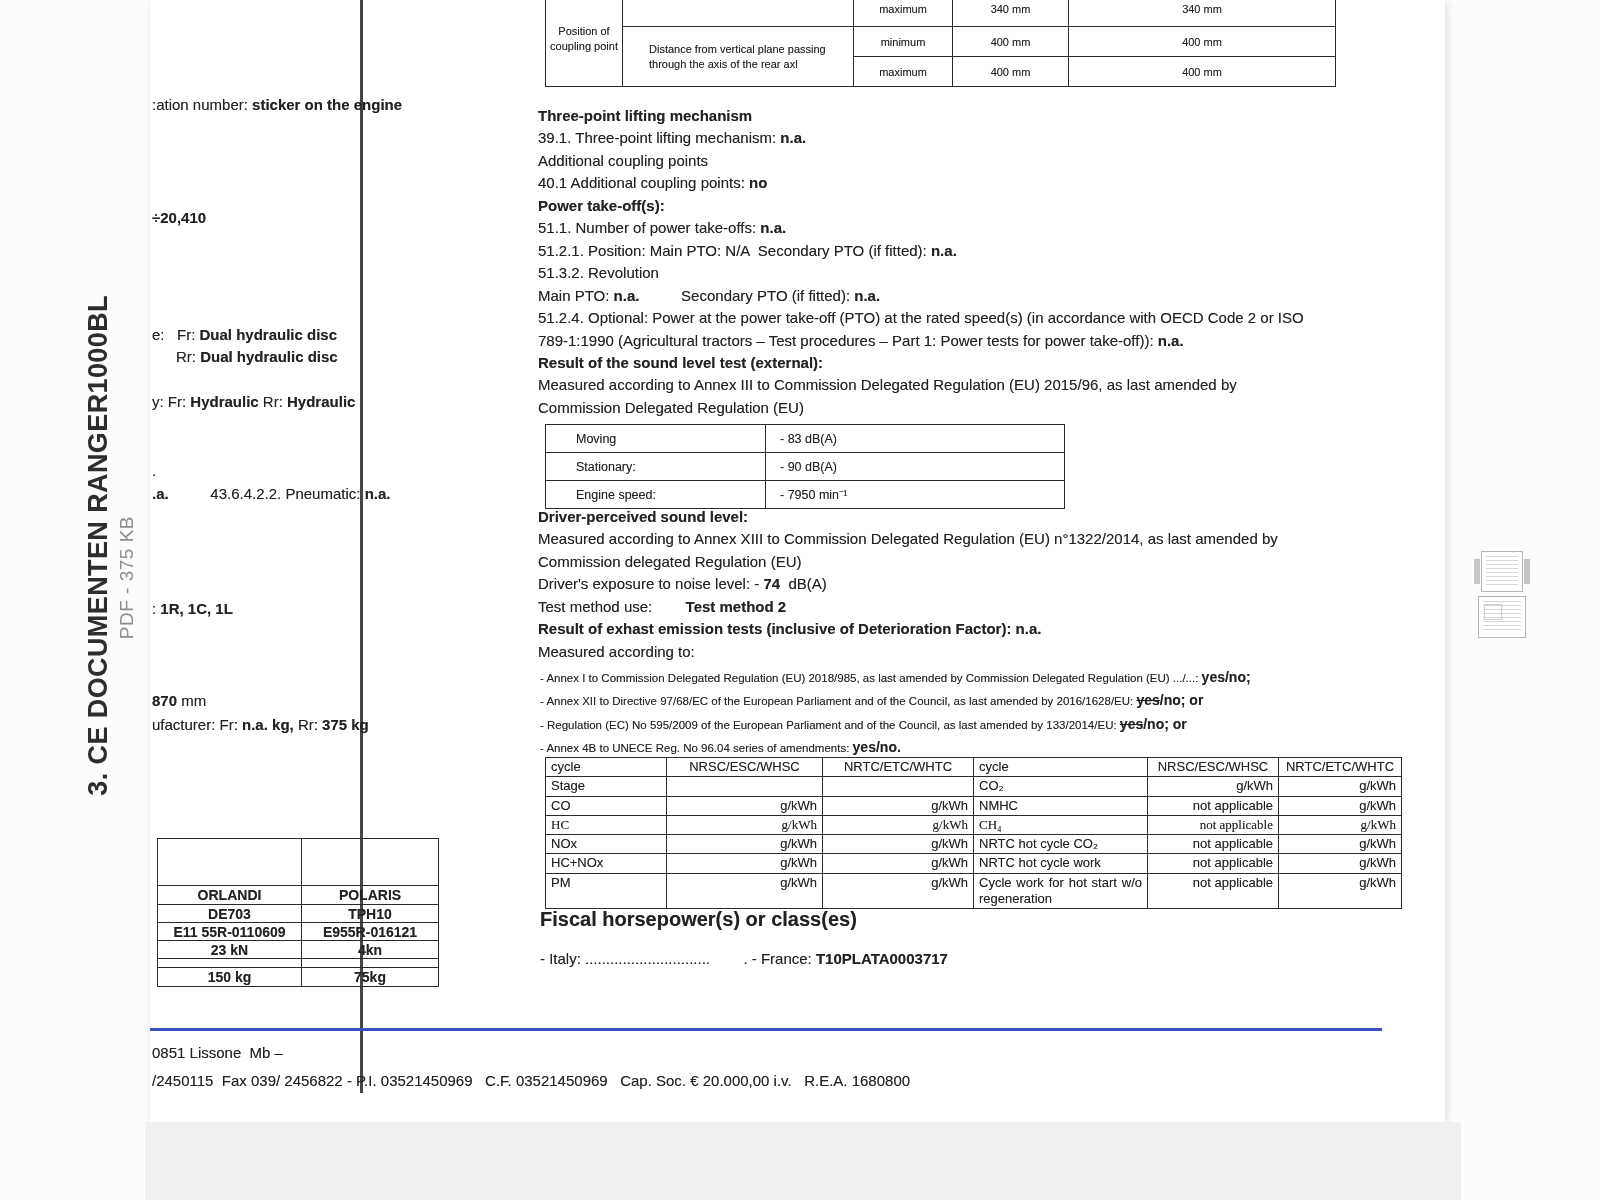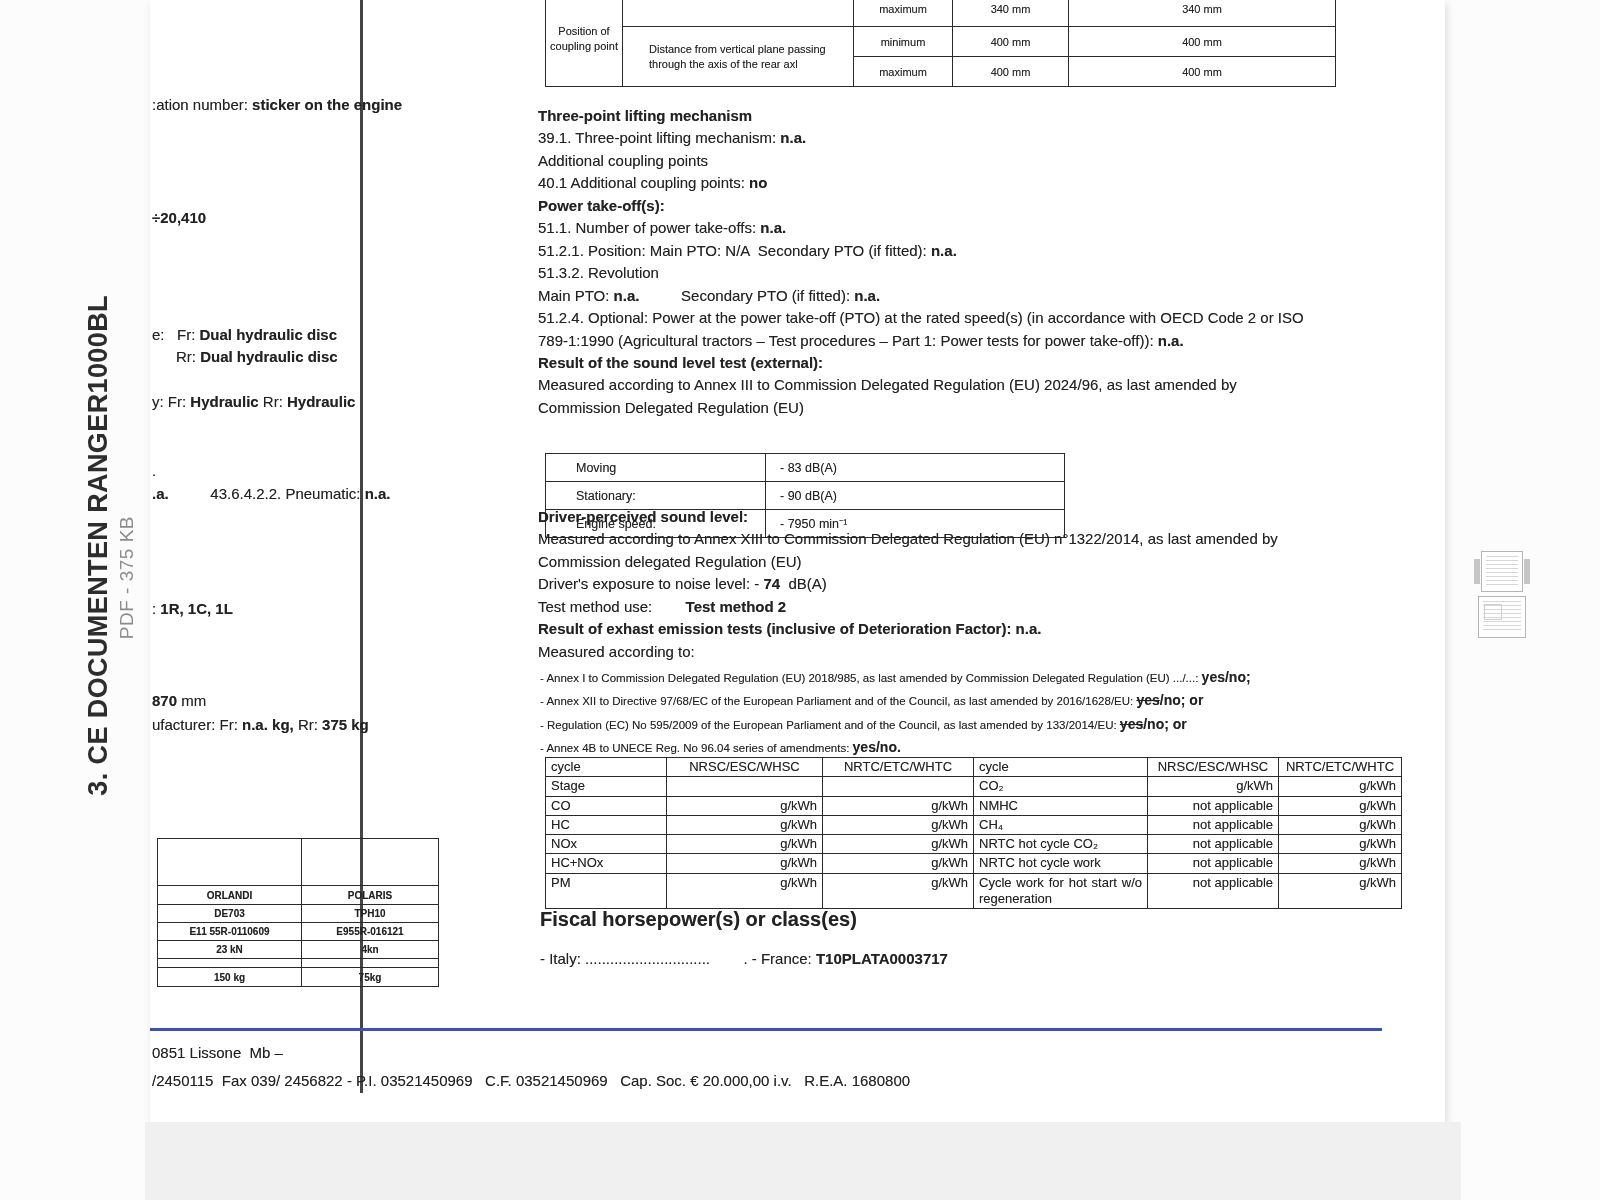--- a/index.html
+++ b/index.html
@@ -55,33 +55,33 @@
   td{border:1.6px solid #2a2a2a;overflow:hidden;padding:0 4px;color:#222;
      text-shadow:0 0 .4px rgba(40,40,40,.4);}
 
   .coupling{position:absolute;left:395px;top:-10px;width:723px;font-size:11px;}
   .coupling td{vertical-align:middle;}
   .coupling .hdr{text-align:center;line-height:1.3;}
   .coupling .desc{padding-left:26px;line-height:1.35;position:relative;}
   .coupling .lbl{text-align:center;}
   .coupling .val{text-align:center;}
 
-  .soundtbl{position:absolute;left:395px;top:424px;width:465px;font-size:12.5px;margin-top:29px;}
+  .soundtbl{position:absolute;left:395px;top:424px;width:465px;font-size:12.5px;}
   .soundtbl td{height:27px;}
   .soundtbl .k{padding-left:30px;}
   .soundtbl .v{padding-left:14px;}
 
   .emis{position:absolute;left:395px;top:757px;width:790px;font-size:13px;}
   .emis td{border-width:1.4px;padding:1px 5px;line-height:1.25;}
   .emis .hd{text-align:center;font-weight:400;}
   .emis .l{text-align:left;}
   .emis .r{text-align:right;}
   .emis .j{text-align:justify;}
 
-  .parts{position:absolute;left:7px;top:838px;width:263px;font-size:10px;font-weight:600;}
+  .parts{position:absolute;left:7px;top:838px;width:263px;font-size:14px;font-weight:600;}
   .parts td{text-align:center;}
 
   .rule-blue{position:absolute;left:0;top:1028px;width:1232px;height:2.5px;}
 
   
   .thumb{position:absolute;background:#fff;border:1.5px solid #b5b5b5;box-sizing:border-box;}
   .thumb .lines{position:absolute;inset:4px;
     background:repeating-linear-gradient(to bottom,#d7d7d7 0 1px,transparent 1px 4px);}
   .thumb1{left:1481px;top:551px;width:42px;height:41px;}
   .thumb1::before,.thumb1::after{content:"";position:absolute;top:7px;width:6px;height:25px;background:#c6c6c6;}
@@ -149,21 +149,21 @@
     <div class="ln">Additional coupling points</div>
     <div class="ln"><span>40.1 Additional coupling points: </span><span class="b">no</span></div>
     <div class="ln b">Power take-off(s):</div>
     <div class="ln"><span>51.1. Number of power take-offs: </span><span class="b">n.a.</span></div>
     <div class="ln"><span>51.2.1. Position: Main PTO: N/A  Secondary PTO (if fitted): </span><span class="b">n.a.</span></div>
     <div class="ln">51.3.2. Revolution</div>
     <div class="ln"><span>Main PTO: </span><span class="b">n.a.</span><span>          Secondary PTO (if fitted): </span><span class="b">n.a.</span></div>
     <div class="ln">51.2.4. Optional: Power at the power take-off (PTO) at the rated speed(s) (in accordance with OECD Code 2 or ISO</div>
     <div class="ln"><span>789-1:1990 (Agricultural tractors – Test procedures – Part 1: Power tests for power take-off)): </span><span class="b">n.a.</span></div>
     <div class="ln b">Result of the sound level test (external):</div>
-    <div class="ln">Measured according to Annex III to Commission Delegated Regulation (EU) 2024/96, as last amended by</div>
+    <div class="ln">Measured according to Annex III to Commission Delegated Regulation (EU) 2015/96, as last amended by</div>
     <div class="ln">Commission Delegated Regulation (EU)</div>
   </div>
 
   <table class="soundtbl">
     <tbody>
         <tr>
           <td class="k" style="width:185px;">Moving</td>
           <td class="v" style="width:280px;">- 83  dB(A)</td>
         </tr>
     <tr>
@@ -213,21 +213,21 @@
       <td class="r">g/kWh</td>
     </tr>
     <tr style="height:16px;">
       <td class="l">CO</td>
       <td class="r">g/kWh</td>
       <td class="r">g/kWh</td>
       <td class="l">NMHC</td>
       <td class="r">not applicable</td>
       <td class="r">g/kWh</td>
     </tr>
-    <tr style="height:16px;">
+    <tr style="height:16px;font-family:Liberation Serif, serif;">
       <td class="l">HC</td>
       <td class="r">g/kWh</td>
       <td class="r">g/kWh</td>
       <td class="l">CH₄</td>
       <td class="r">not applicable</td>
       <td class="r">g/kWh</td>
     </tr>
     <tr style="height:16px;">
       <td class="l">NOx</td>
       <td class="r">g/kWh</td>

